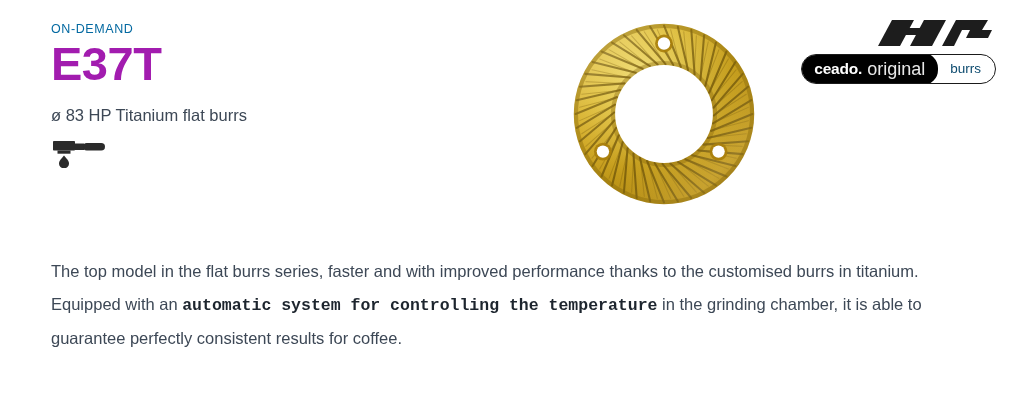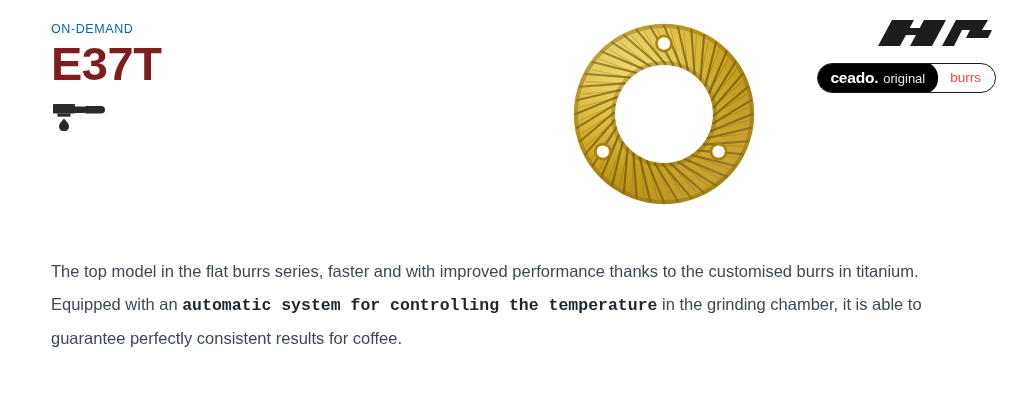--- a/index.html
+++ b/index.html
@@ -41,21 +41,21 @@
     color: #0369a1;
     font-weight: 400;
     line-height: 1.2;
     margin: 0 0 2px 0;
   }
 
   .product-title {
     font-size: 47px;
     line-height: 1.06;
     font-weight: 700;
-    color: #7f1d1d;
+    color: #a21caf;
     letter-spacing: -0.5px;
     margin: 0;
   }
 
   .product-subtitle {
     font-size: 16.5px;
     color: #3d4856;
     font-weight: 400;
     margin: 16px 0 0 0;
     line-height: 1.3;
@@ -81,21 +81,20 @@
 
   
   .brand-badges {
     position: absolute;
     right: 25px;
     top: 16px;
     width: 200px;
     display: flex;
     flex-direction: column;
     align-items: flex-end;
-    gap: 9px;
   }
 
   .hp-logo { display: block; }
 
   .origin-pill {
     display: flex;
     align-items: stretch;
     height: 30px;
     border: 1.6px solid #1a1a1a;
     border-radius: 15px;
@@ -112,31 +111,31 @@
     padding: 0 13px 0 14px;
     margin: -1.6px 0 -1.6px -1.6px;
   }
   .origin-pill .brandword {
     font-size: 15.5px;
     font-weight: 700;
     letter-spacing: -0.2px;
     line-height: 1;
   }
   .origin-pill .qualifier {
-    font-size: 13px;
+    font-size: 18px;
     font-weight: 400;
     color: #e8e8e8;
     line-height: 1;
   }
   .origin-pill .right {
     display: flex;
     align-items: center;
     padding: 0 14px 0 12px;
     font-size: 13.5px;
-    color: #ef4444;
+    color: #0c4a6e;
     font-weight: 400;
     line-height: 1;
   }
 
   
   .description {
     position: absolute;
     left: 51px;
     top: 238px;
     width: 915px;
@@ -150,20 +149,21 @@
 </head>
 <body>
 
 <div class="page">
 
   <div class="hero">
 
     <div class="product-meta">
       <div class="eyebrow">ON-DEMAND</div>
       <h1 class="product-title">E37T</h1>
+      <div class="product-subtitle">ø 83 HP Titanium flat burrs</div>
 
       <div class="feature-icons">
         <span class="feature-icon">
           <svg width="56" height="30" viewBox="0 0 56 30" xmlns="http://www.w3.org/2000/svg">
 
             <rect x="2" y="3" width="22" height="9.5" rx="0.8" fill="#2b2b2b"></rect>
             <rect x="6.5" y="12.5" width="13" height="3.2" fill="#2b2b2b"></rect>
 
             <rect x="24" y="5.5" width="9" height="6.5" fill="#2b2b2b"></rect>
             <rect x="32" y="5" width="22" height="7.5" rx="3.75" fill="#2b2b2b"></rect>

